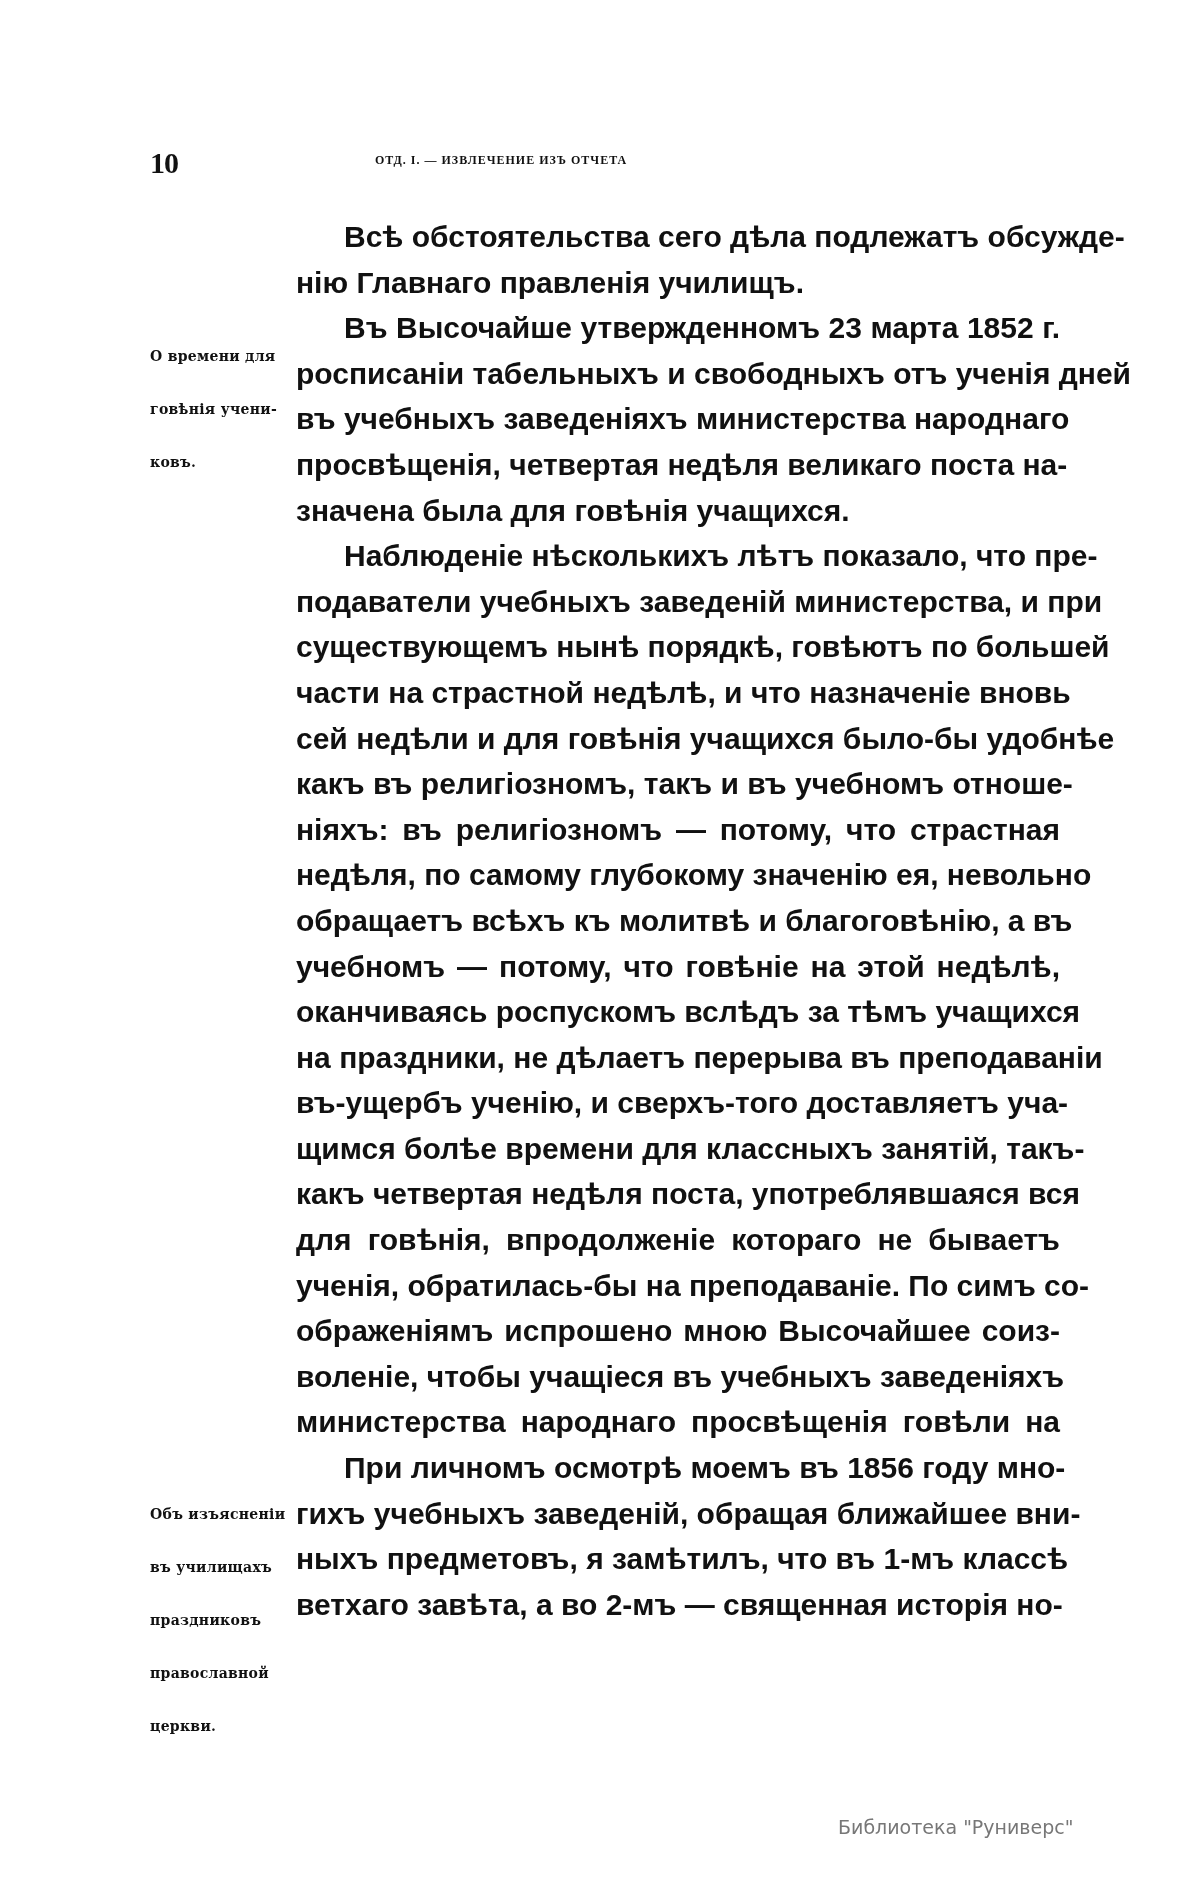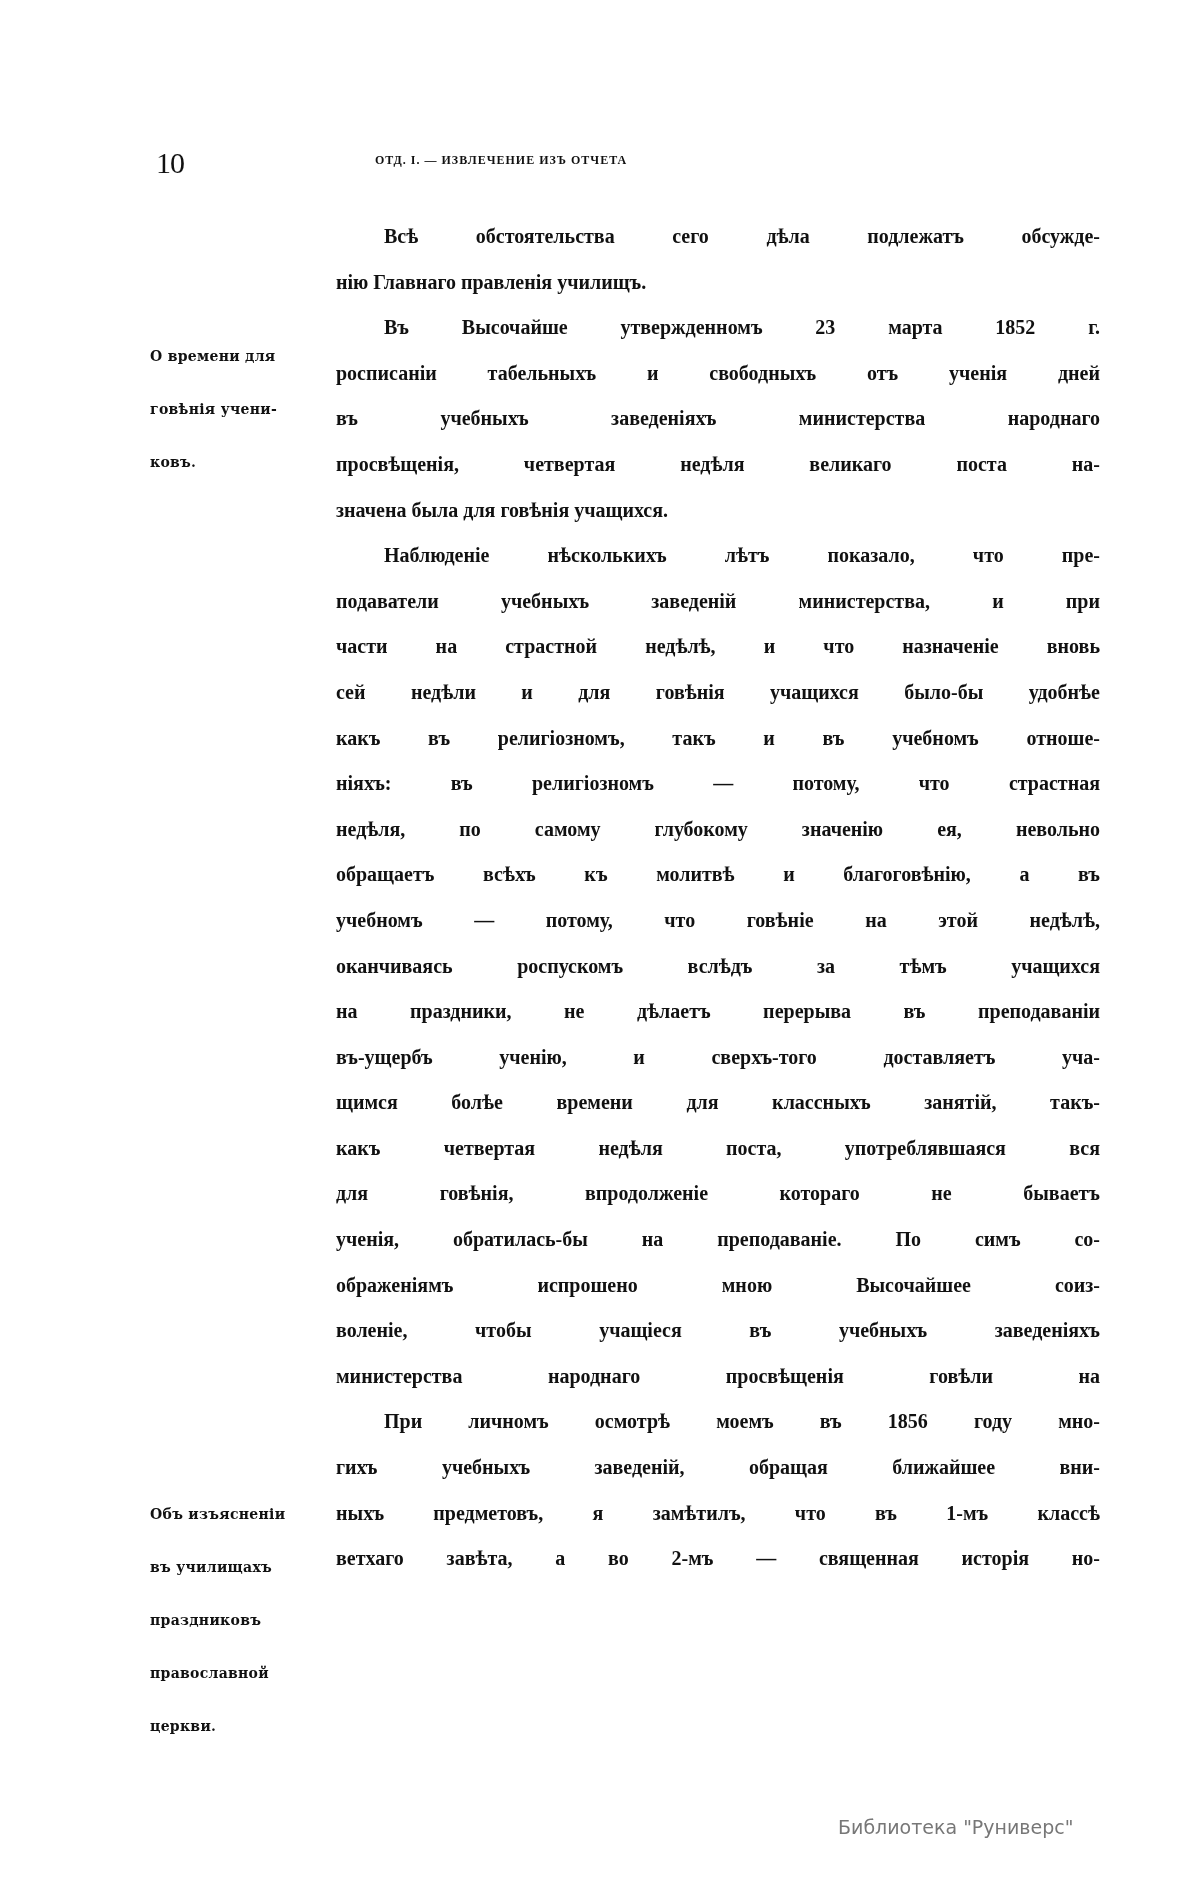--- a/index.html
+++ b/index.html
@@ -2,32 +2,31 @@
 <html><head>
 <meta charset="utf-8">
 <style>
   html, body { margin: 0; padding: 0; background: #ffffff; }
   body {
     width: 1200px; height: 1879px; position: relative; overflow: hidden;
     font-family: "Liberation Serif", "DejaVu Serif", serif; color: #111;
   }
   .page-number {
     position: absolute; left: 150px; top: 146px;
-    font-size: 30px; font-weight: normal; letter-spacing: -1px; margin-left: 6px;
+    font-size: 30px; font-weight: bold; letter-spacing: -1px;
   }
   .running-head {
     position: absolute; left: 375px; top: 153px;
     font-size: 12px; font-weight: bold; letter-spacing: 1px;
     text-transform: uppercase;
   }
   .body-text {
     position: absolute; left: 296px; top: 214px; width: 764px;
-    font-size: 20px; font-weight: bold; line-height: 45.6px;
-    font-family: Liberation Serif, serif;
-    margin-left: 40px;
+    font-size: 30px; font-weight: bold; line-height: 45.6px;
+    font-family: Liberation Sans, sans-serif;
   }
   .line { display: block; white-space: nowrap; text-align: justify; text-align-last: justify; }
   .line.last { text-align-last: left; }
   .line.indent { padding-left: 48px; }
   .margin-note {
     position: absolute; left: 150px; width: 150px;
     font-size: 14px; font-weight: bold; line-height: 17px;
     font-family: "DejaVu Serif", serif; letter-spacing: 0.3px;
   }
   .note-1 { top: 312px; }
@@ -62,20 +61,21 @@
   <div class="body-text" id="body-text">
       <span class="line indent">Всѣ обстоятельства сего дѣла подлежатъ обсужде-</span>
       <span class="line last">нію Главнаго правленія училищъ.</span>
       <span class="line indent">Въ Высочайше утвержденномъ 23 марта 1852 г.</span>
       <span class="line">росписаніи табельныхъ и свободныхъ отъ ученія дней</span>
       <span class="line">въ учебныхъ заведеніяхъ министерства народнаго</span>
       <span class="line">просвѣщенія, четвертая недѣля великаго поста на-</span>
       <span class="line last">значена была для говѣнія учащихся.</span>
       <span class="line indent">Наблюденіе нѣсколькихъ лѣтъ показало, что пре-</span>
       <span class="line">подаватели учебныхъ заведеній министерства, и при</span>
+      <span class="line">существующемъ нынѣ порядкѣ, говѣютъ по большей</span>
       <span class="line">части на страстной недѣлѣ, и что назначеніе вновь</span>
       <span class="line">сей недѣли и для говѣнія учащихся было-бы удобнѣе</span>
       <span class="line">какъ въ религіозномъ, такъ и въ учебномъ отноше-</span>
       <span class="line">ніяхъ: въ религіозномъ — потому, что страстная</span>
       <span class="line">недѣля, по самому глубокому значенію ея, невольно</span>
       <span class="line">обращаетъ всѣхъ къ молитвѣ и благоговѣнію, а въ</span>
       <span class="line">учебномъ — потому, что говѣніе на этой недѣлѣ,</span>
       <span class="line">оканчиваясь роспускомъ вслѣдъ за тѣмъ учащихся</span>
       <span class="line">на праздники, не дѣлаетъ перерыва въ преподаваніи</span>
       <span class="line">въ-ущербъ ученію, и сверхъ-того доставляетъ уча-</span>

